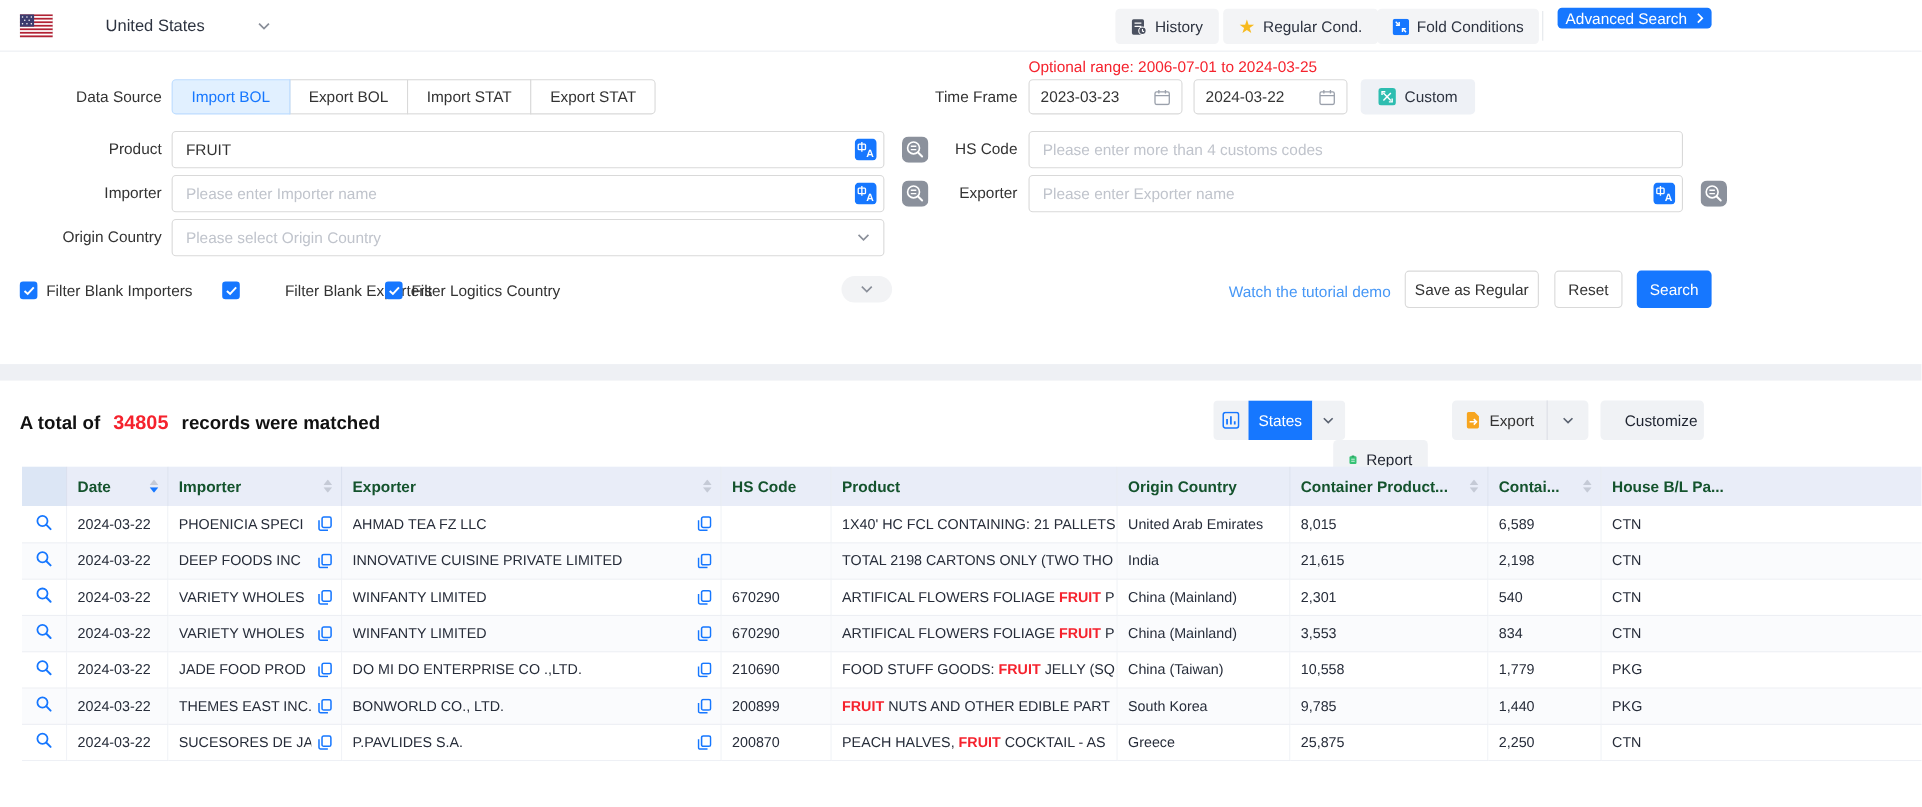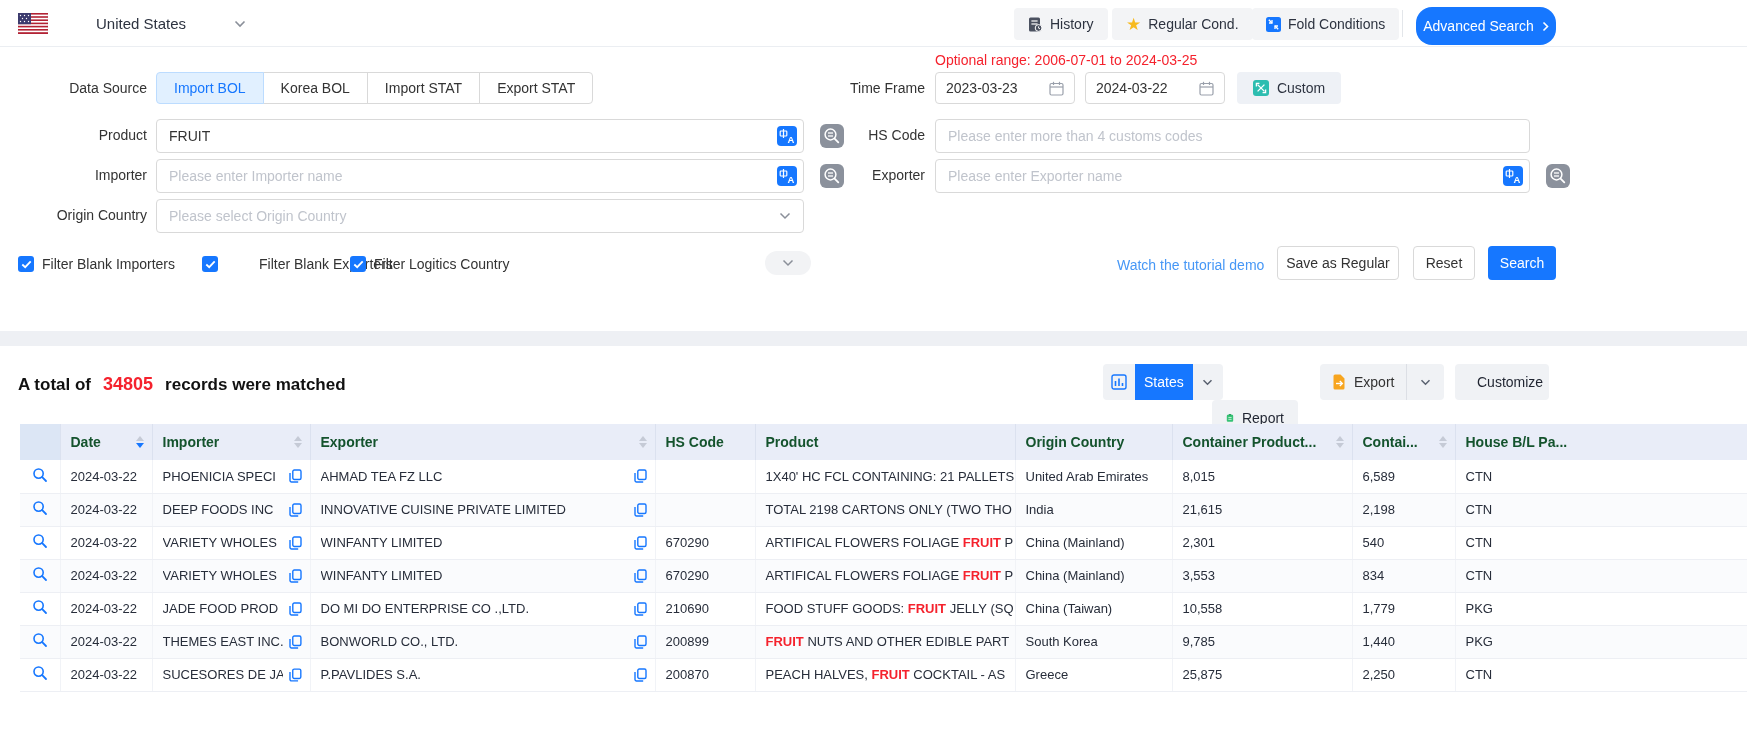--- a/index.html
+++ b/index.html
@@ -18,22 +18,22 @@
   .topbar-line { left:0; top:0; width:1747px; height:47px; border-bottom:1px solid #ebeef2; }
   .country { left:18px; top:12px; height:23px; display:flex; align-items:center; gap:9px; cursor:pointer; }
   .country-name { font-size:15px; color:#2d3340; font-weight:500; }
   .top-btn {
     height:32px; display:inline-flex; align-items:center; gap:7px;
     background:#f3f4f6; border-radius:4px; padding:0 14px;
     font-size:14px; color:#2d3340; cursor:pointer; white-space:nowrap;
   }
   .top-divider { left:1402px; top:10px; width:1px; height:27px; background:#e3e6ea; }
   .adv-btn {
-    left:1416px; top:7px; width:140px; height:38px;
-    background:#1677ff; border-radius:16px; color:#fff; font-weight:500;
+    left:1416px; top:7px; width:140px; height:19px;
+    background:#1677ff; border-radius:4px; color:#fff; font-weight:500;
     display:flex; align-items:center; justify-content:center; gap:8px; cursor:pointer;
   }
 
   
   .form-label { width:147px; text-align:right; color:#333; font-size:14px; }
   .form-label-r { width:200px; text-align:right; color:#333; font-size:14px; }
   .tabs { left:156px; top:72px; display:flex; }
   .tab {
     height:32px; line-height:30px; padding:0 17px; background:#fff;
     border:1px solid #d9d9d9; margin-left:-1px; color:#333; cursor:pointer; white-space:nowrap;
@@ -187,21 +187,21 @@
   <span>Advanced Search</span>
   <svg width="7" height="11" viewBox="0 0 7 11">
     <polyline points="1.5,1.5 5.5,5.5 1.5,9.5" fill="none" stroke="#fff" stroke-width="1.6"></polyline>
   </svg>
 </div>
 
 <div class="abs form-label" style="left:0;top:80px;">Data Source</div>
 
 <div class="abs tabs">
   <div class="tab active">Import BOL</div>
-  <div class="tab">Korea BOL</div>
+  <div class="tab">Export BOL</div>
   <div class="tab">Import STAT</div>
   <div class="tab">Export STAT</div>
 </div>
 
 <div class="abs optional-range">Optional range:  2006-07-01 to 2024-03-25</div>
 <div class="abs form-label-r" style="left:725px;top:80px;">Time Frame</div>
 
 <div class="abs date-box" style="left:935px;">
   <span>2023-03-23</span>
   <svg width="15" height="15" viewBox="0 0 15 15">

